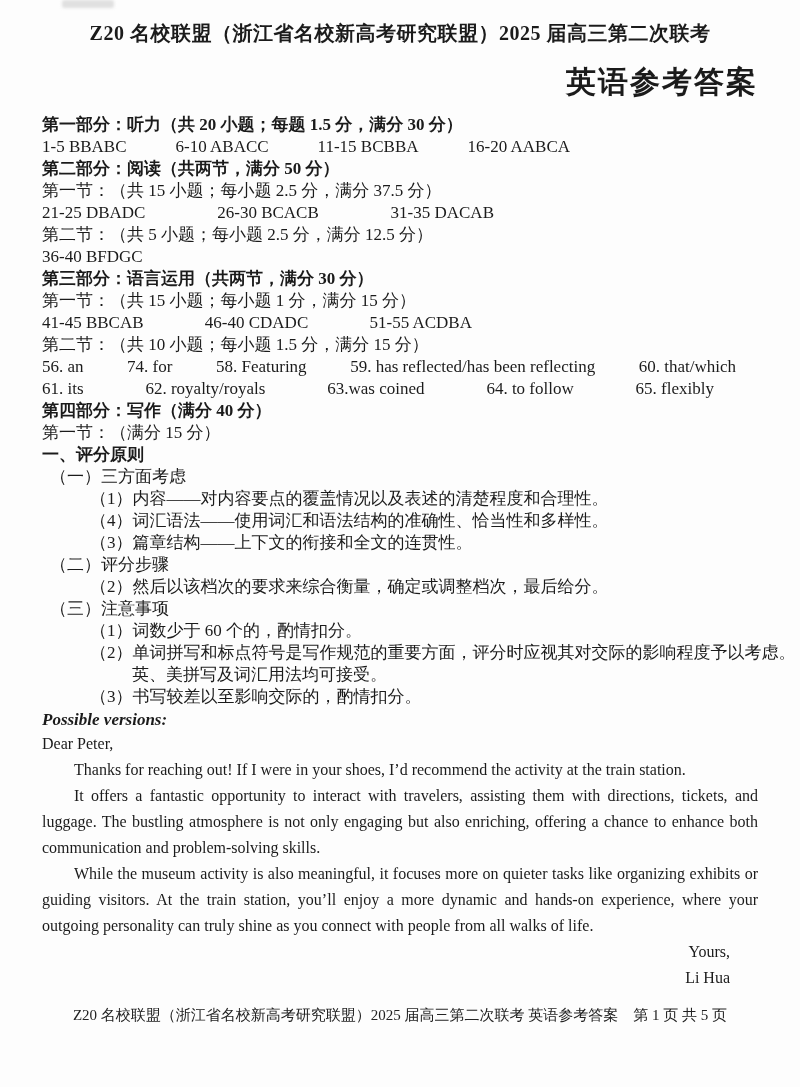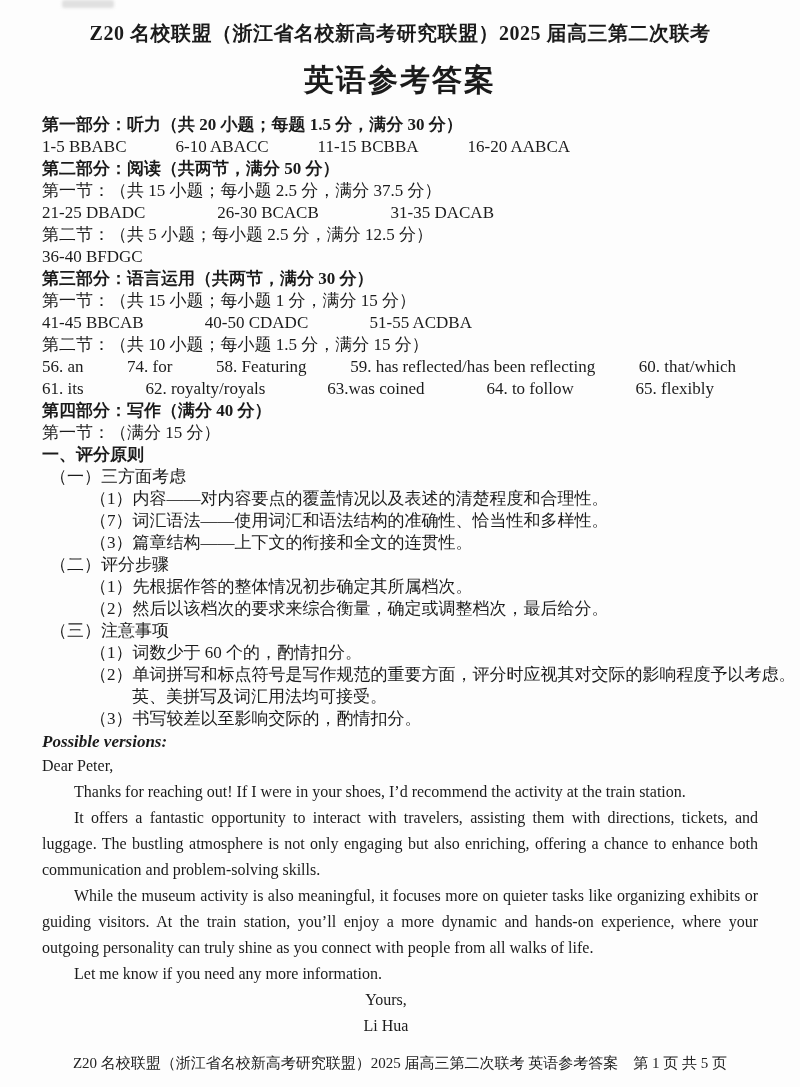--- a/index.html
+++ b/index.html
@@ -27,42 +27,41 @@
     padding-top: 20px;
     font-size: 20px;
     font-weight: bold;
     text-align: center;
     line-height: 26px;
     letter-spacing: 0.5px;
   }
   .h2 {
     font-size: 30px;
     font-weight: bold;
-    text-align: center;
+    text-align: right;
     line-height: 40px;
     margin: 16px 0 12px 0;
     letter-spacing: 2px;
-    font-family: Liberation Mono, monospace;
   }
   .k { font-size: 17px; line-height: 22px; white-space: nowrap; }
   .bold { font-weight: bold; }
   .row { display: flex; justify-content: space-between; }
   .w1 { width: 528px; align-items: flex-end; }   
   .w2 { width: 452px; justify-content: space-between; }   
   .w3 { width: 430px; gap: 48px; }   
   .w4 { width: 694px; }   
   .w5 { width: 672px; gap: 48px; }   
   .g { margin-left: 8px; }          
   .i { margin-left: 48px; }         
   .cont { margin-left: 90px; }      
   .pv { font-size: 17px; line-height: 23px; font-weight: bold; font-style: italic; }
   .e { font-size: 16px; line-height: 26px; margin: 0; }
   .ind { text-indent: 2em; }
   .just { text-align: justify; }
-  .right { text-align: center; padding-right: 28px; }
+  .right { text-align: right; padding-right: 28px; }
   .footer { text-align: center; font-size: 15px; line-height: 20px; margin-top: 14px; color: #222; }
 </style>
 </head>
 <body>
 
 <div class="page">
   <div class="smudge"></div>
 
   <div class="h1">Z20 名校联盟（浙江省名校新高考研究联盟）2025 届高三第二次联考</div>
   <div class="h2">英语参考答案</div>
@@ -82,21 +81,21 @@
     <span>26-30 BCACB</span>
     <span>31-35 DACAB</span>
   </div>
   <div class="k">第二节：（共 5 小题；每小题 2.5 分，满分 12.5 分）</div>
   <div class="k">36-40 BFDGC</div>
 
   <div class="k bold">第三部分：语言运用（共两节，满分 30 分）</div>
   <div class="k">第一节：（共 15 小题；每小题 1 分，满分 15 分）</div>
   <div class="k row w3">
     <span>41-45 BBCAB</span>
-    <span>40-50 CDADC</span>
+    <span>46-40 CDADC</span>
     <span>51-55 ACDBA</span>
   </div>
   <div class="k">第二节：（共 10 小题；每小题 1.5 分，满分 15 分）</div>
   <div class="k row w4">
     <span>56. an</span>
     <span>74. for</span>
     <span>58. Featuring</span>
     <span>59. has reflected/has been reflecting</span>
     <span>60. that/which</span>
   </div>
@@ -107,34 +106,32 @@
     <span>64. to follow</span>
     <span>65. flexibly</span>
   </div>
 
   <div class="k bold">第四部分：写作（满分 40 分）</div>
   <div class="k">第一节：（满分 15 分）</div>
 
   <div class="k bold">一、评分原则</div>
   <div class="k g">（一）三方面考虑</div>
   <div class="k i">（1）内容——对内容要点的覆盖情况以及表述的清楚程度和合理性。</div>
-  <div class="k i">（7）词汇语法——使用词汇和语法结构的准确性、恰当性和多样性。</div>
+  <div class="k i">（4）词汇语法——使用词汇和语法结构的准确性、恰当性和多样性。</div>
   <div class="k i">（3）篇章结构——上下文的衔接和全文的连贯性。</div>
   <div class="k g">（二）评分步骤</div>
-  <div class="k i">（1）先根据作答的整体情况初步确定其所属档次。</div>
   <div class="k i">（2）然后以该档次的要求来综合衡量，确定或调整档次，最后给分。</div>
   <div class="k g">（三）注意事项</div>
   <div class="k i">（1）词数少于 60 个的，酌情扣分。</div>
   <div class="k i">（2）单词拼写和标点符号是写作规范的重要方面，评分时应视其对交际的影响程度予以考虑。</div>
   <div class="k cont">英、美拼写及词汇用法均可接受。</div>
   <div class="k i">（3）书写较差以至影响交际的，酌情扣分。</div>
 
   <div class="pv">Possible versions:</div>
   <div class="e">Dear Peter,</div>
   <p class="e ind just">Thanks for reaching out! If I were in your shoes, I’d recommend the activity at the train station.</p>
   <p class="e ind just">It offers a fantastic opportunity to interact with travelers, assisting them with directions, tickets, and luggage. The bustling atmosphere is not only engaging but also enriching, offering a chance to enhance both communication and problem-solving skills.</p>
   <p class="e ind just">While the museum activity is also meaningful, it focuses more on quieter tasks like organizing exhibits or guiding visitors. At the train station, you’ll enjoy a more dynamic and hands-on experience, where your outgoing personality can truly shine as you connect with people from all walks of life.</p>
-  <p class="e ind">Let me know if you need any more information.</p>
   <div class="e right">Yours,</div>
   <div class="e right">Li Hua</div>
 
   <div class="footer">Z20 名校联盟（浙江省名校新高考研究联盟）2025 届高三第二次联考 英语参考答案　第 1 页 共 5 页</div>
 </div>
 
 </body></html>

